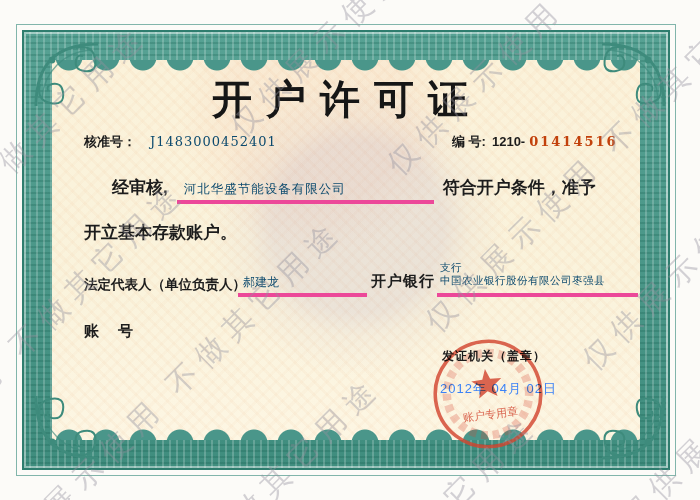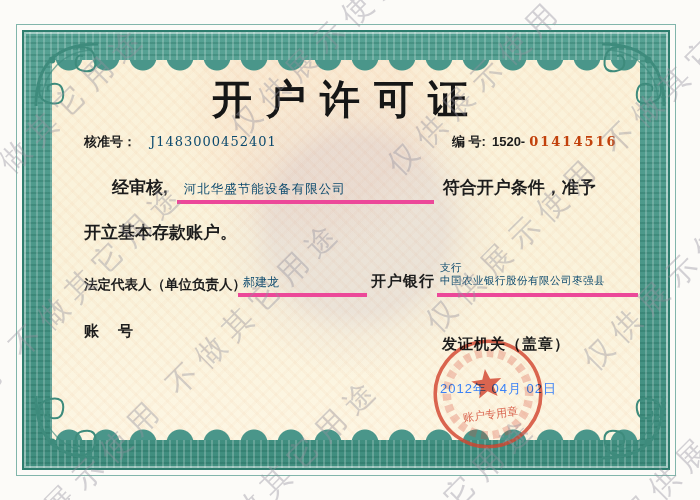--- a/index.html
+++ b/index.html
@@ -66,21 +66,21 @@
   .line2{position:absolute;left:84px;top:221px;font-size:17px;font-family:Liberation Serif, serif;}
   .rep-label{position:absolute;left:84px;top:276px;font-size:13.5px;}
   .rep-fill{position:absolute;left:238px;top:272px;width:124px;height:21px;padding-left:5px;}
   .rep-fill .serif{font-size:12px;margin-top:18px;}
   .bank-label{position:absolute;left:371px;top:272px;font-size:15px;letter-spacing:1px;}
   .bank-fill{position:absolute;left:437px;top:261px;width:198px;height:32px;padding-left:3px;}
   .bank-fill .serif{display:block;font-size:10.5px;line-height:13px;letter-spacing:.5px;}
   .acct-label{position:absolute;left:84px;top:322px;font-size:15px;letter-spacing:2px;}
   .acct-fill{position:absolute;left:128px;top:318px;width:272px;height:25px;padding-left:9px;}
   .acct-fill .serif{font-size:13px;letter-spacing:1.5px;}
-  .issuer-label{position:absolute;left:442px;top:335px;font-size:15px;letter-spacing:1px;}
+  .issuer-label{position:absolute;left:442px;top:348px;font-size:12px;letter-spacing:1px;}
   .issue-date{position:absolute;left:440px;top:380px;font-size:13px;color:#3b82f6;letter-spacing:1px;}
   .seal{position:absolute;left:430px;top:336px;width:116px;height:116px;z-index:4;
         opacity:.82;mix-blend-mode:multiply;transform:rotate(-7deg);}
 
   
   .watermark{
     position:absolute;left:-210px;top:-260px;width:1120px;height:1020px;z-index:6;
     transform:rotate(-45deg);pointer-events:none;
     color:rgba(148,145,158,.40);font-size:30px;letter-spacing:9px;white-space:nowrap;
   }
@@ -135,21 +135,21 @@
 
   <div class="content">
 
     <h1 class="title">开户许可证</h1>
 
     <div class="approval-row">
       <span class="lbl">核准号：</span><span class="serif">J1483000452401</span>
     </div>
 
     <div class="serial-row">
-      <span class="lbl">编 号:</span><span class="serial-prefix">1520-</span><span class="serial-number">01414516</span>
+      <span class="lbl">编 号:</span><span class="serial-prefix">1210-</span><span class="serial-number">01414516</span>
     </div>
 
     <div class="line1">
       <span class="lbl">经审核,</span>
       <span class="fill company-fill"><span class="serif">河北华盛节能设备有限公司</span></span>
       <span class="lbl">符合开户条件，准予</span>
     </div>
 
     <div class="line2 lbl">开立基本存款账户。</div>
 

